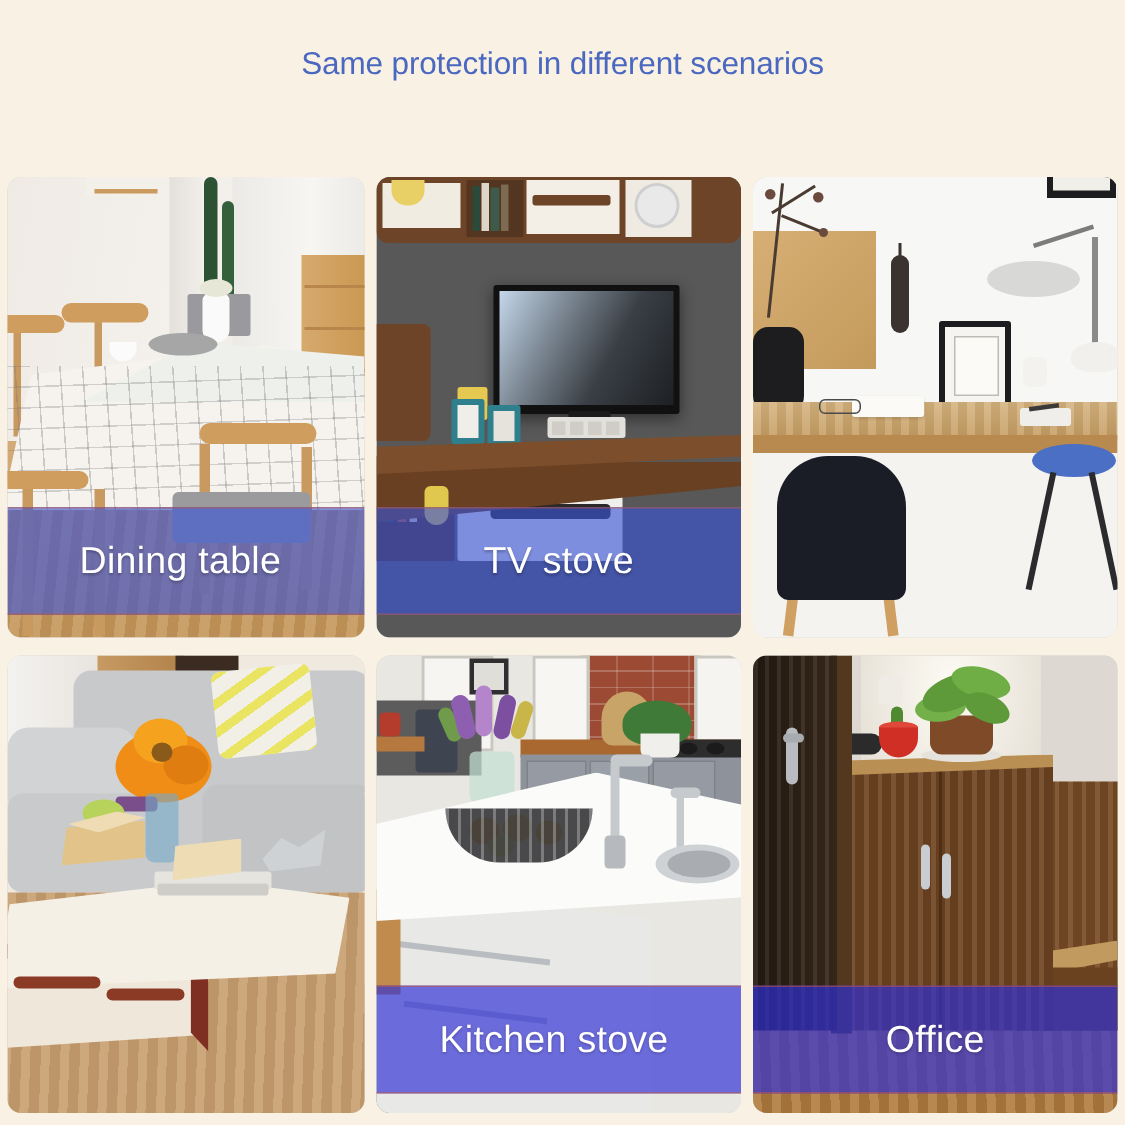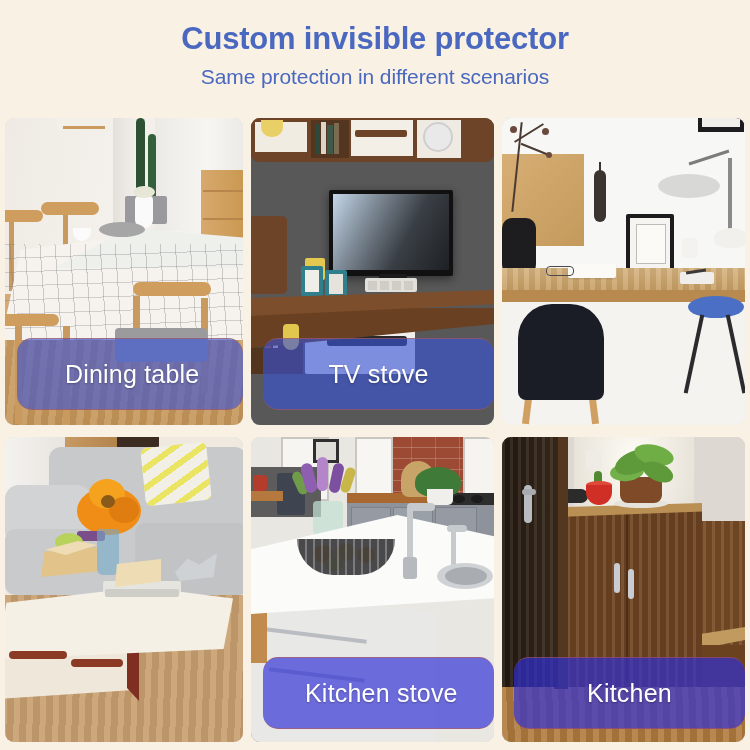--- a/index.html
+++ b/index.html
@@ -33,26 +33,25 @@
   }
   .card{
     position:relative;overflow:hidden;border-radius:9px;
     background:#cfcfcf;
   }
   .scene{position:absolute;inset:0;}
   .scene *{position:absolute;}
 
   
   .band{
-    position:absolute;left:12px;right:0;
+    position:absolute;left:0;right:0;
     display:flex;align-items:center;
     z-index:40;
     border-top:1px solid rgba(190,90,70,.55);
     border-bottom:1px solid rgba(190,90,70,.55);
-    border-radius:15px;
   }
   .band-r1{top:220px;height:70px;background:rgba(56,83,214,.62);}
   .band-r2{top:220px;height:70px;background:rgba(47,47,214,.68);}
   .band .lbl{
     position:relative;color:#fff;font-size:25px;font-weight:normal;
     letter-spacing:.2px;white-space:nowrap;
     text-shadow:0 1px 2px rgba(0,0,0,.28);
   }
   .lbl-c{margin:0 auto;}
   .lbl-l{margin-left:48px;}
@@ -317,21 +316,20 @@
   .s6-floor6{left:0;top:248px;width:243px;height:59px;background:#b07b3e;}
   .s6-floor6L{left:0;top:248px;width:243px;height:59px;
     background:repeating-linear-gradient(88deg,rgba(255,255,255,.10) 0 6px,rgba(0,0,0,.08) 6px 13px);}
 </style>
 </head>
 <body>
 
 <div class="page">
 
   <div class="header">
-    <div class="title">Custom invisible protector</div>
     <div class="subtitle">Same protection in different scenarios</div>
   </div>
 
   <div class="grid">
 
     <div class="card">
       <div class="scene">
         <div class="s1-wall"></div>
           <div class="s1-curtain2"></div>
           <div class="s1-curtain"></div>
@@ -573,18 +571,18 @@
           <div class="s6-leaf1"></div>
         <div class="s6-leaf2"></div>
           <div class="s6-leaf4"></div>
         <div class="s6-jamb"></div>
         <div class="s6-door"></div>
           <div class="s6-doorL"></div>
         <div class="s6-handle6"></div>
           <div class="s6-handle6b"></div>
       </div>
       <div class="band band-r2">
-        <span class="lbl lbl-s">Kitchen</span>
+        <span class="lbl lbl-s">Office</span>
       </div>
     </div>
 
   </div>
 </div>
 
 </body></html>

